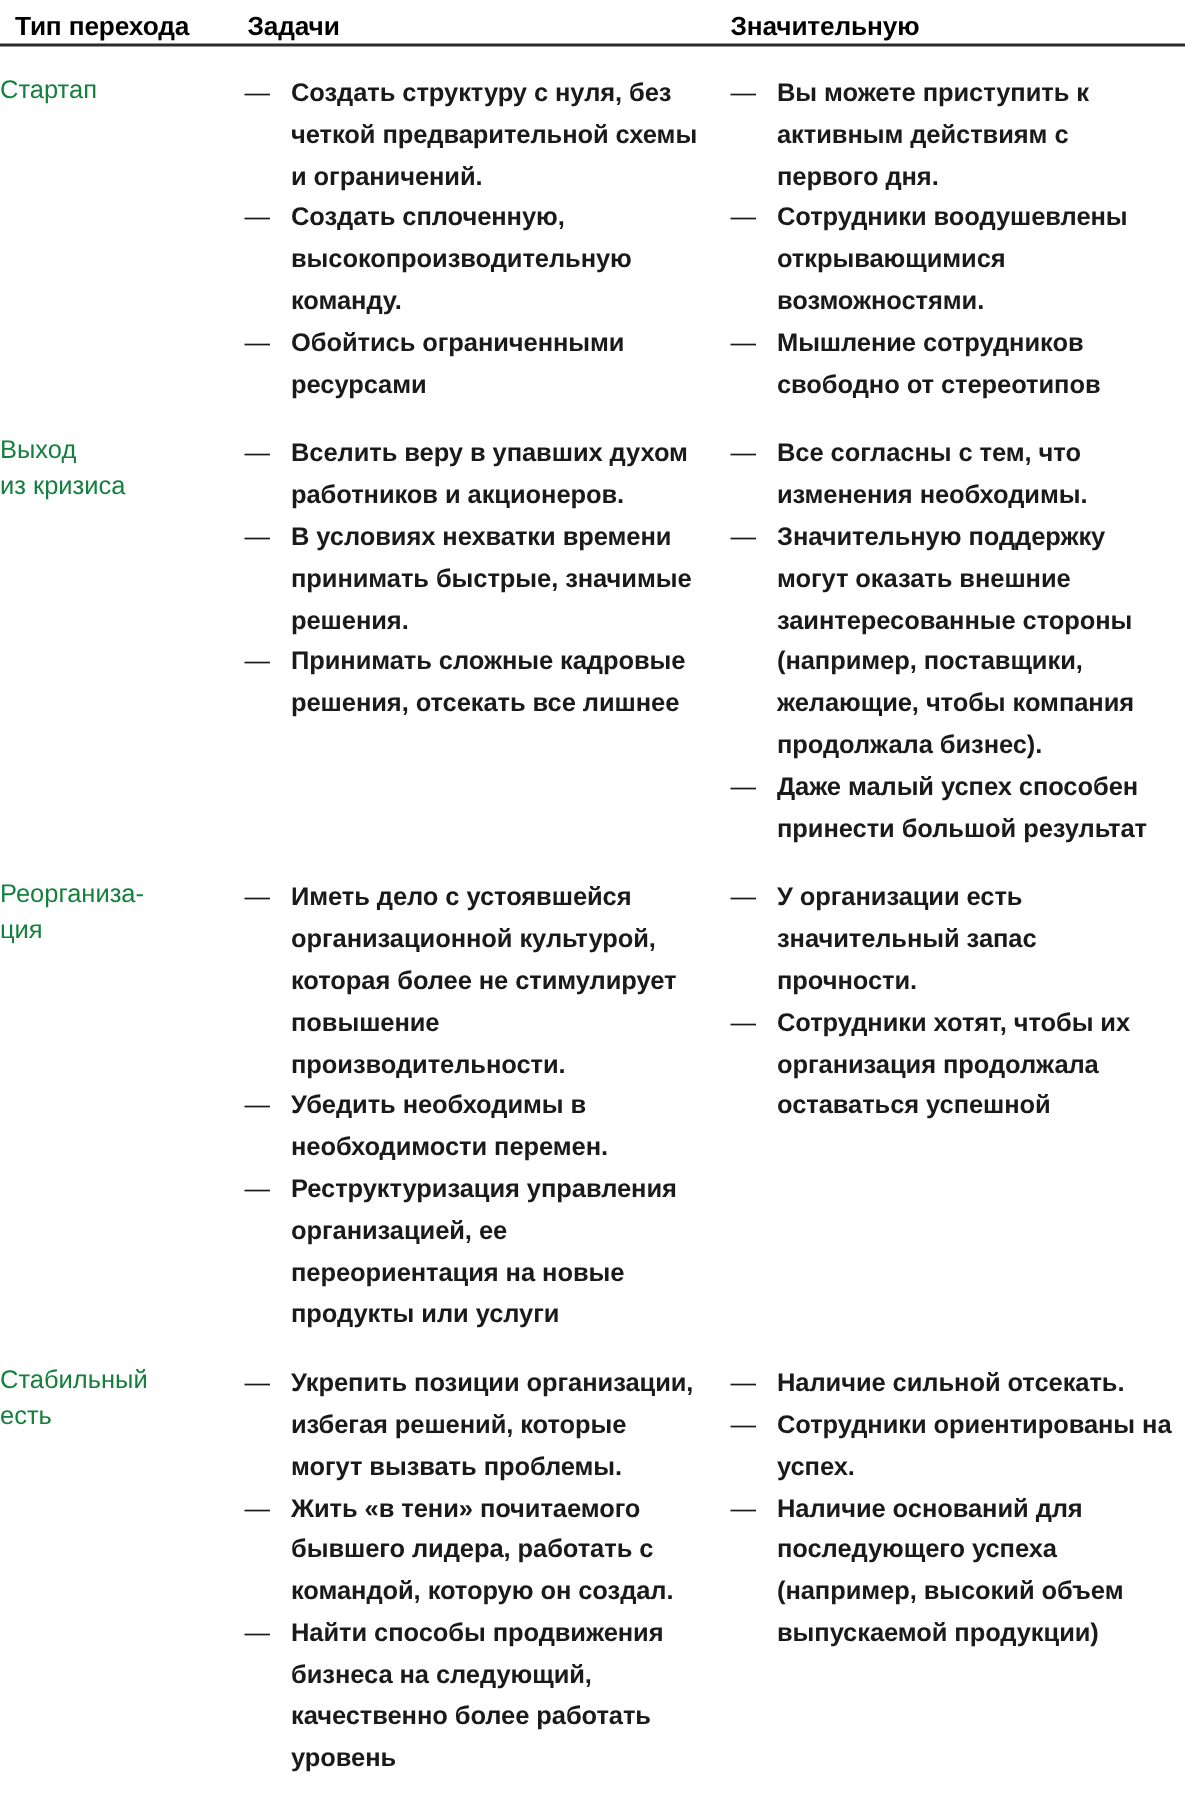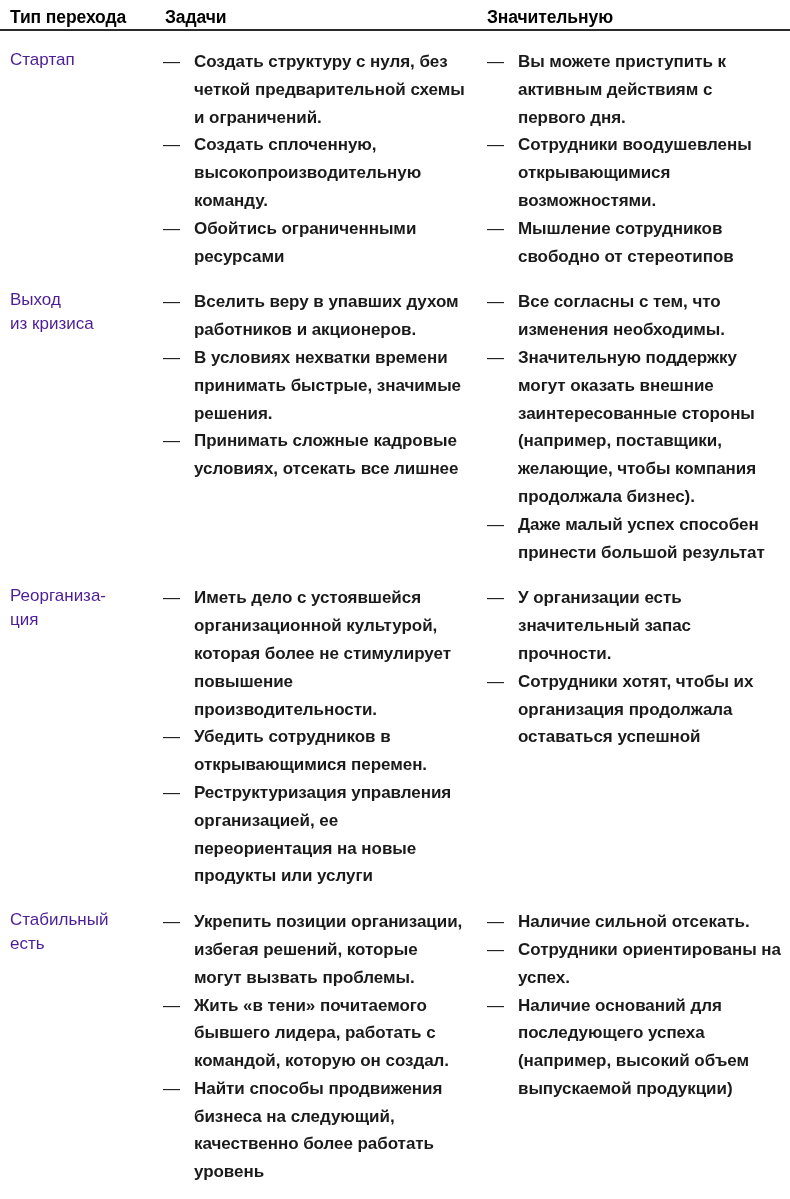--- a/index.html
+++ b/index.html
@@ -74,26 +74,25 @@
 
   tbody tr.data-row > td {
     padding-top: 18px;
     padding-bottom: 0;
   }
   tbody tr.data-row:first-child > td {
     padding-top: 17px;
   }
 
   .type-cell {
-    padding-left: 10px;
     padding-right: 6px;
     font-size: 17px;
     line-height: 23.5px;
     font-weight: normal;
-    color: #4c1d95;
+    color: #15803d;
     white-space: pre-line;
   }
 
   .list {
     list-style: none;
     margin: 0;
     padding: 0;
   }
 
   .list li {
@@ -190,21 +189,21 @@
             <li>
               <span class="dash">—</span>
               <span>Вселить веру в упавших духом работников и акционеров.</span>
             </li>
             <li>
               <span class="dash">—</span>
               <span>В условиях нехватки времени принимать быстрые, значимые решения.</span>
             </li>
             <li>
               <span class="dash">—</span>
-              <span>Принимать сложные кадровые условиях, отсекать все лишнее</span>
+              <span>Принимать сложные кадровые решения, отсекать все лишнее</span>
             </li>
           </ul>
         </td>
         <td class="cell-opp">
           <ul class="list">
             <li>
               <span class="dash">—</span>
               <span>Все согласны с тем, что изменения необходимы.</span>
             </li>
             <li>
@@ -223,21 +222,21 @@
         <td class="type-cell">Реорганиза-
 ция</td>
         <td class="cell-task">
           <ul class="list">
             <li>
               <span class="dash">—</span>
               <span>Иметь дело с устоявшейся организационной культурой, которая более не стимулирует повышение производительности.</span>
             </li>
             <li>
               <span class="dash">—</span>
-              <span>Убедить сотрудников в открывающимися перемен.</span>
+              <span>Убедить необходимы в необходимости перемен.</span>
             </li>
             <li>
               <span class="dash">—</span>
               <span>Реструктуризация управления организацией, ее переориентация на новые продукты или услуги</span>
             </li>
           </ul>
         </td>
         <td class="cell-opp">
           <ul class="list">
             <li>

